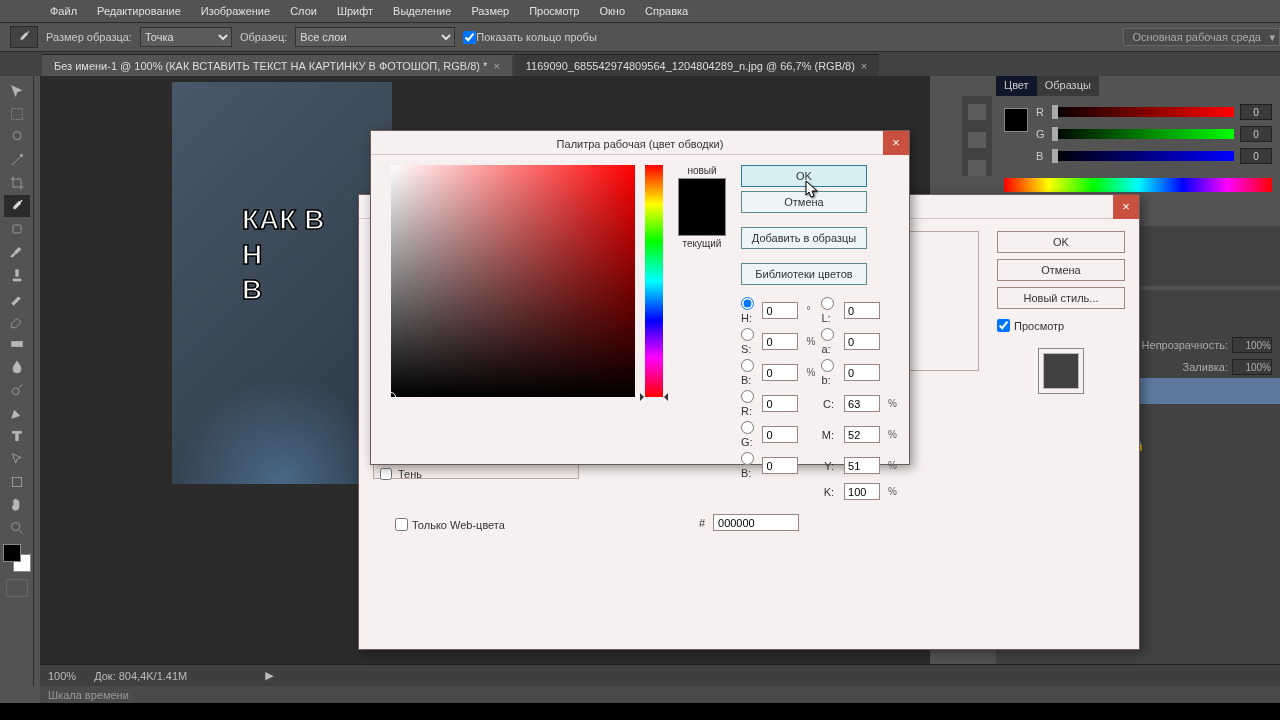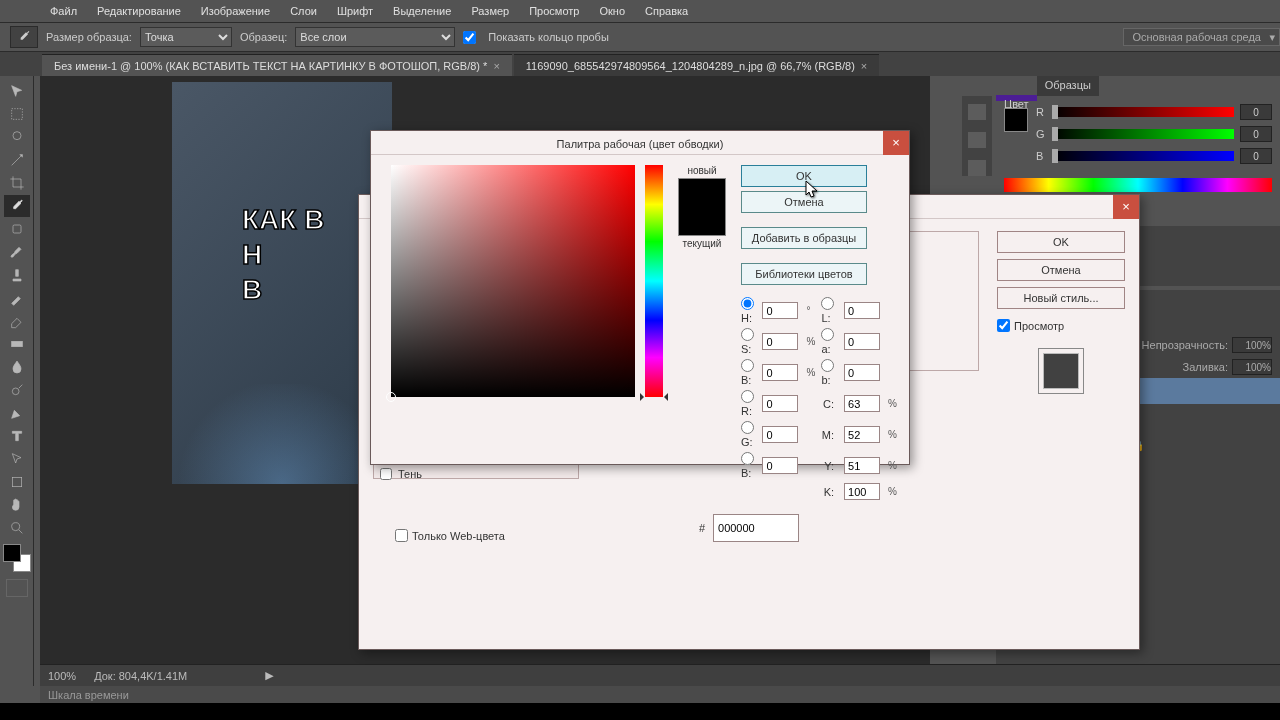--- a/index.html
+++ b/index.html
@@ -9,21 +9,21 @@
   .titlebar .logo { width: 28px; height: 22px; display:flex;align-items:center;justify-content:center; }
   .titlebar .logo span { display:inline-block;width:18px;height:18px;background:#001d33;border:1px solid #1a8cff;color:#3cc;font-weight:bold;font-size:10px;text-align:center;line-height:16px;}
   .titlebar .win-ctrl { margin-left: auto; display: flex; }
   .titlebar .win-ctrl div { width: 28px; height: 18px; background:#3a3a3a; color:#ccc; text-align:center; line-height:18px; margin-left:4px; font-size:12px;}
   .menubar { height: 22px; background:#535353; display:flex; align-items:center; padding-left:40px; color:#e0e0e0; }
   .menubar span { padding: 0 10px; cursor:default; }
   .optbar { height: 30px; background:#535353; border-top:1px solid #2b2b2b; border-bottom:1px solid #2b2b2b; display:flex; align-items:center; padding-left:10px; color:#ccc; gap:8px;}
   .optbar .swatch { width:28px;height:22px;background:#424242;border:1px solid #2b2b2b;display:flex;align-items:center;justify-content:center;}
   .optbar .swatch svg{width:16px;height:16px;}
   .optbar select{ background:#5b5b5b;color:#ddd;border:1px solid #333;height:20px;font-size:11px;}
-  .optbar .chk { display:flex;align-items:center;gap:12px;}
+  .optbar .chk { display:flex;align-items:center;gap:0;}
   .optbar .spacer{flex:1;}
   .optbar .ws { border:1px solid #666;background:#4a4a4a;padding:2px 18px 2px 8px;color:#aaa;position:relative;}
   .optbar .ws::after{content:'▾';position:absolute;right:4px;top:2px;}
   .tabbar { height:24px;background:#424242;display:flex;align-items:flex-end;padding-left:42px;}
   .tabbar .tab{height:22px;padding:3px 12px;color:#ddd;background:#3a3a3a;border-top:1px solid #222;margin-right:2px;display:flex;align-items:center;gap:6px;}
   .tabbar .tab.active{background:#535353;}
   .tabbar .tab .x{color:#aaa;}
   .workspace{position:absolute;top:76px;left:0;right:0;bottom:17px;background:#535353;}
   .toolbox{position:absolute;top:0;left:0;width:34px;bottom:0;background:#535353;border-right:1px solid #2b2b2b;display:flex;flex-direction:column;align-items:center;padding-top:4px;gap:1px;}
   .toolbox .tool{width:26px;height:22px;display:flex;align-items:center;justify-content:center;color:#b8b8b8;position:relative;}
@@ -37,21 +37,21 @@
   .canvas-area{position:absolute;left:40px;top:0;width:890px;bottom:0;background:#2b2b2b;}
   .canvas-img{position:absolute;left:132px;top:6px;width:220px;height:402px;background:linear-gradient(135deg,#4a5766,#2c3a48);overflow:hidden;}
   .canvas-img .glow{position:absolute;bottom:0;left:0;right:0;height:100px;background:radial-gradient(circle at 50% 100%,rgba(120,180,240,.35),transparent 70%);}
   .canvas-img .txt{position:absolute;left:70px;top:120px;font-weight:900;font-size:28px;color:#fff;-webkit-text-stroke:1.5px #000;font-family:Arial,sans-serif;line-height:1.25;}
   .panels{position:absolute;top:0;right:0;width:318px;bottom:0;background:#535353;}
   .panels .dock{position:absolute;left:0;top:20px;width:30px;height:80px;background:#424242;display:flex;flex-direction:column;align-items:center;gap:12px;padding-top:8px;}
   .panels .dock div{width:18px;height:18px;background:#5c5c5c;}
   .panels .color{position:absolute;left:34px;top:0;right:0;height:118px;background:#535353;}
   .panels .color .tabs{height:20px;display:flex;gap:0;}
   .panels .color .tabs span{padding:3px 8px;color:#ccc;background:#3a3a3a;}
-  .panels .color .tabs span.active{background:#4c1d95;margin-top:19px;}
+  .panels .color .tabs span.active{background:#0f172a;}
   .panels .color .body{padding:8px;display:flex;gap:8px;}
   .panels .color .sw{width:24px;height:24px;background:#000;border:1px solid #888;margin-top:4px;}
   .panels .color .sliders{flex:1;}
   .panels .color .srow{display:flex;align-items:center;gap:6px;margin-bottom:6px;}
   .panels .color .srow label{color:#ccc;width:10px;}
   .panels .color .srow .track{flex:1;height:10px;position:relative;}
   .panels .color .srow .track.r{background:linear-gradient(90deg,#000,#f00);}
   .panels .color .srow .track.g{background:linear-gradient(90deg,#000,#0f0);}
   .panels .color .srow .track.b{background:linear-gradient(90deg,#000,#00f);}
   .panels .color .srow .knob{position:absolute;left:0;top:-2px;width:6px;height:14px;background:#aaa;}
@@ -99,21 +99,21 @@
   .dlg-cp .mid .lbl{color:#333;font-size:10px;}
   .dlg-cp .mid .swnew{width:48px;height:58px;margin:2px auto;background:#000;border:1px solid #888;}
   .dlg-cp .right{flex:1;display:flex;flex-direction:column;gap:4px;}
   .dlg-cp .right .btn{height:22px;background:#ecf5f7;border:1px solid #5a8a8a;color:#333;text-align:center;line-height:20px;width:126px;}
   .dlg-cp .right .btn.ok{background:#d7eff4;border-color:#2a7f99;} 
   .dlg-cp .grid{display:grid;grid-template-columns:auto 38px auto auto 38px auto;gap:4px 6px;align-items:center;color:#333;margin-top:8px;}
   .dlg-cp .grid input[type=radio]{margin-right:2px;}
   .dlg-cp .grid input[type=text]{width:36px;height:17px;border:1px solid #9a8585;text-align:left;padding:0 3px;font-size:11px;}
   .dlg-cp .grid .u{font-size:10px;color:#555;}
   .dlg-cp .hexrow{display:flex;align-items:center;gap:8px;margin-top:6px;color:#333;}
-  .dlg-cp .hexrow input[type=text]{width:86px;height:28px;border:1px solid #9a8585;padding:0 4px;}
+  .dlg-cp .hexrow input[type=text]{width:86px;height:17px;border:1px solid #9a8585;padding:0 4px;}
   .dlg-cp .webrow{display:flex;align-items:center;gap:4px;color:#333;margin-left:4px;}
   .cursor{position:absolute;left:805px;top:180px;width:14px;height:20px;pointer-events:none;}
   .cursor svg{width:14px;height:20px;filter:drop-shadow(1px 1px 1px rgba(0,0,0,.6));}
 </style>
 </head>
 <body>
 
 <div class="app">
   <div class="menubar">
     <span>Файл</span>

